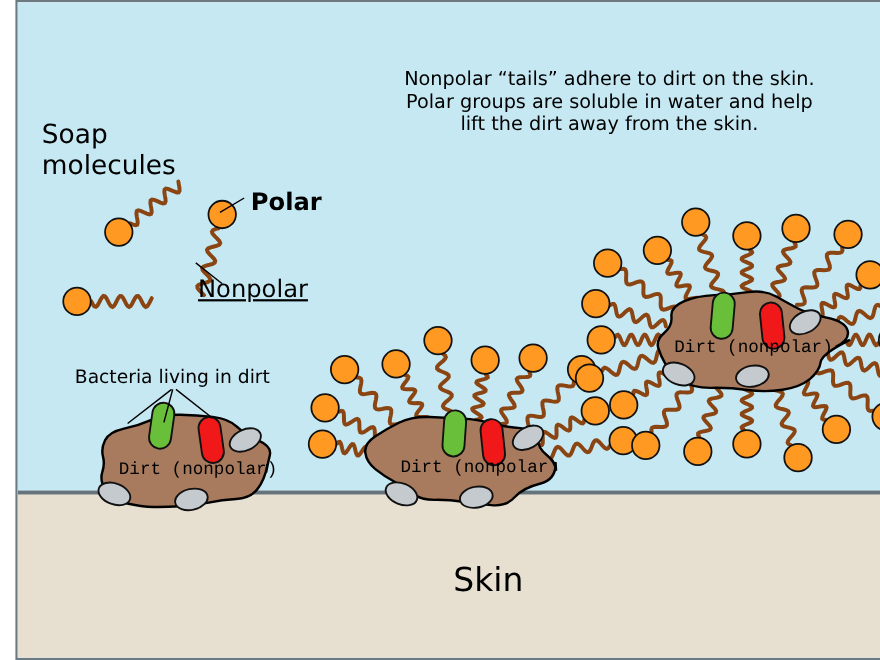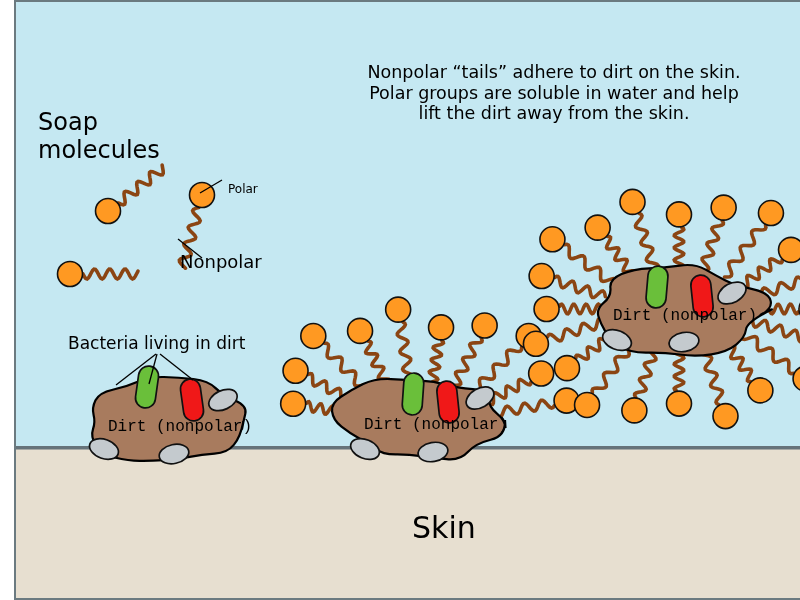--- a/index.html
+++ b/index.html
@@ -31,22 +31,22 @@
     left: 278px;
     top: 60px;
   }
   .soap-title {
     font-size: 24px;
     text-align: left;
     width: 220px;
     left: 22px;
     top: 106px;
   }
-  .lbl-polar   { font-size: 12px; left: 212px; top: 180px; }
-  .lbl-nonpolar{ font-size: 18px; left: 164px; top: 249px; }
+  .lbl-polar   { font-size: 22px; left: 212px; top: 170px; font-weight: bold; }
+  .lbl-nonpolar{ font-size: 22px; left: 164px; top: 249px; text-decoration: underline; }
   .lbl-bacteria{ font-size: 17px; left: 52px;  top: 331px; }
   .lbl-skin    { font-size: 30px; left: 396px; top: 508px; }
   .dirt-label {
     position: absolute;
     font-size: 16px;
     color: #000;
     white-space: pre;
     font-family: Liberation Mono, monospace;
   }
   .d1 { left: 92px;  top: 416px; }

